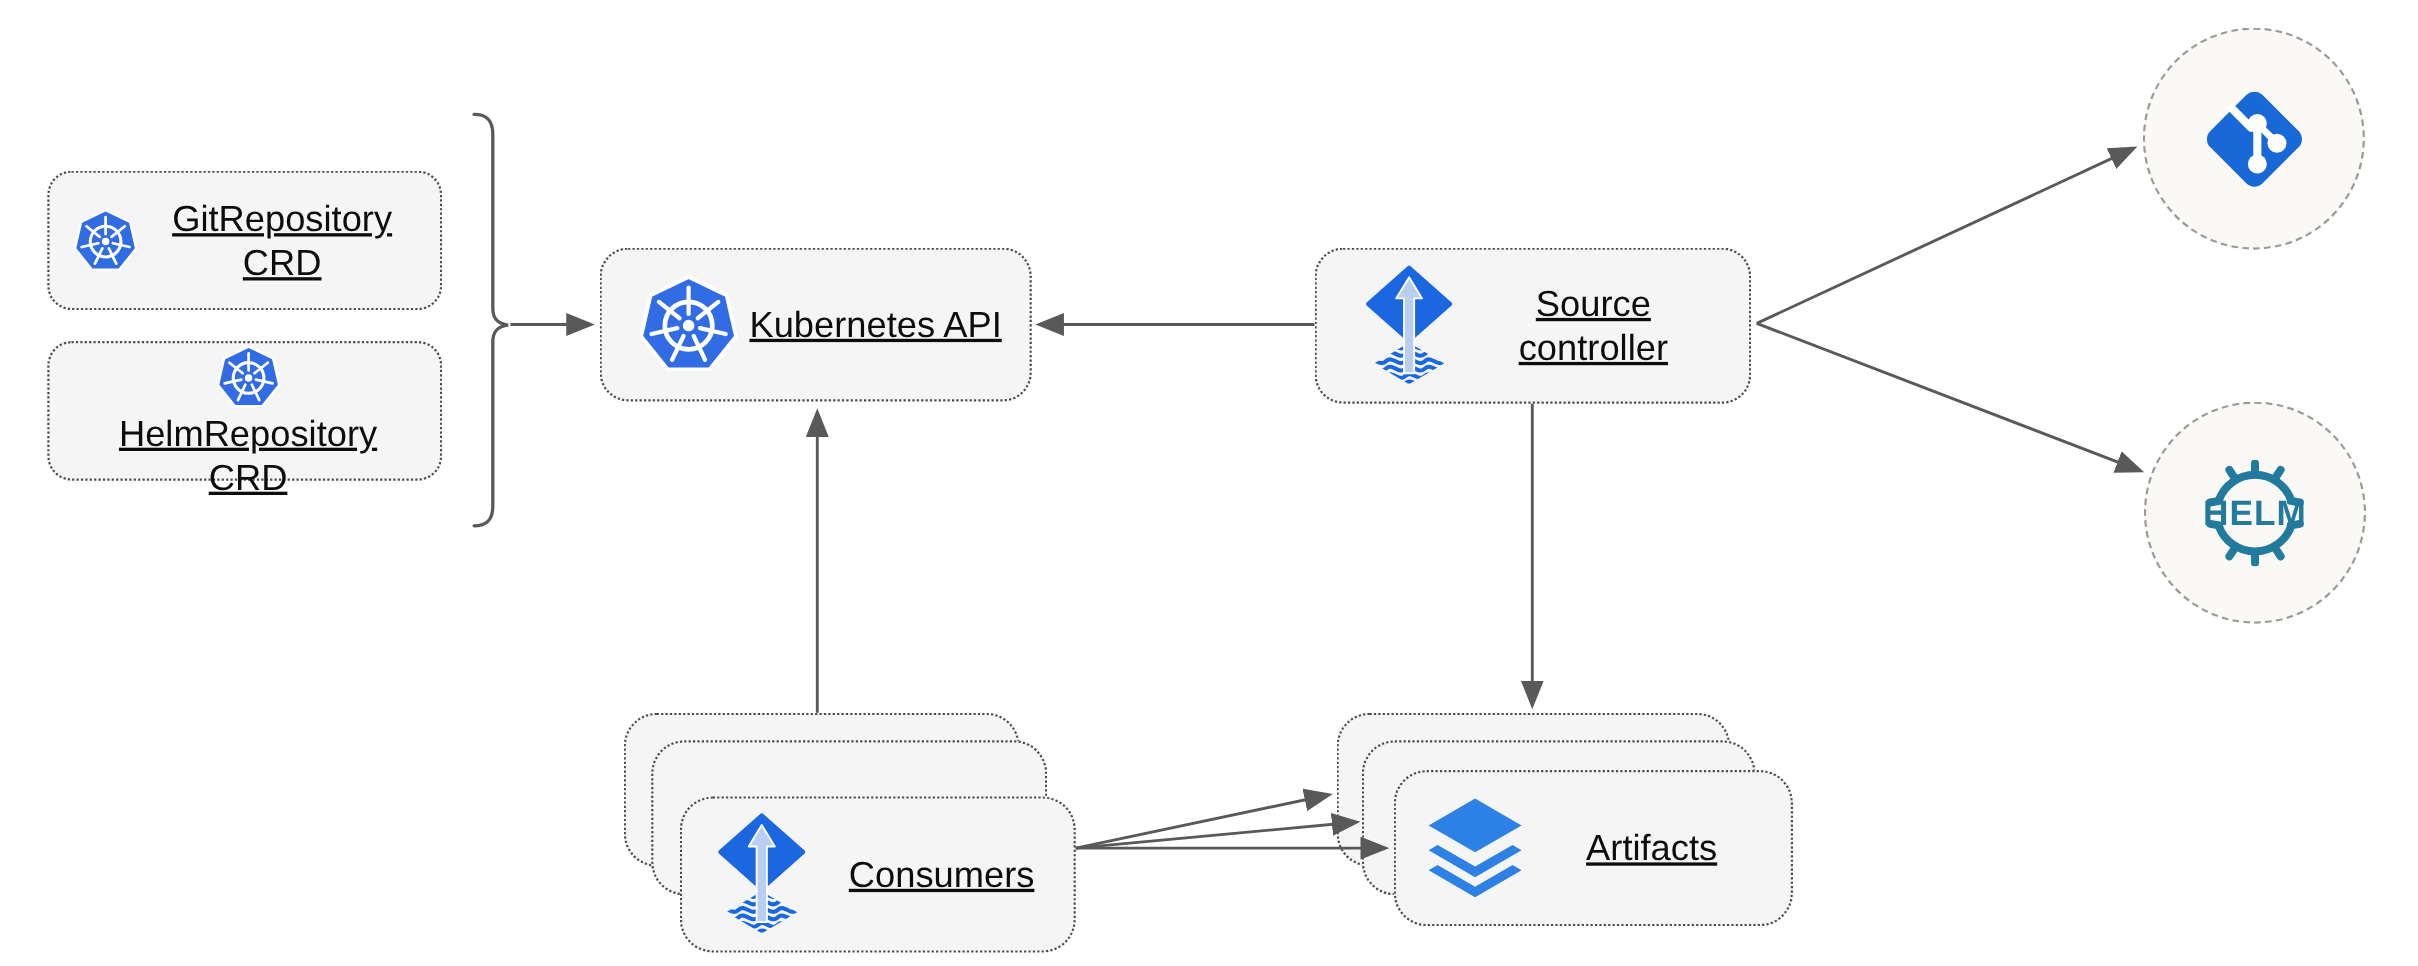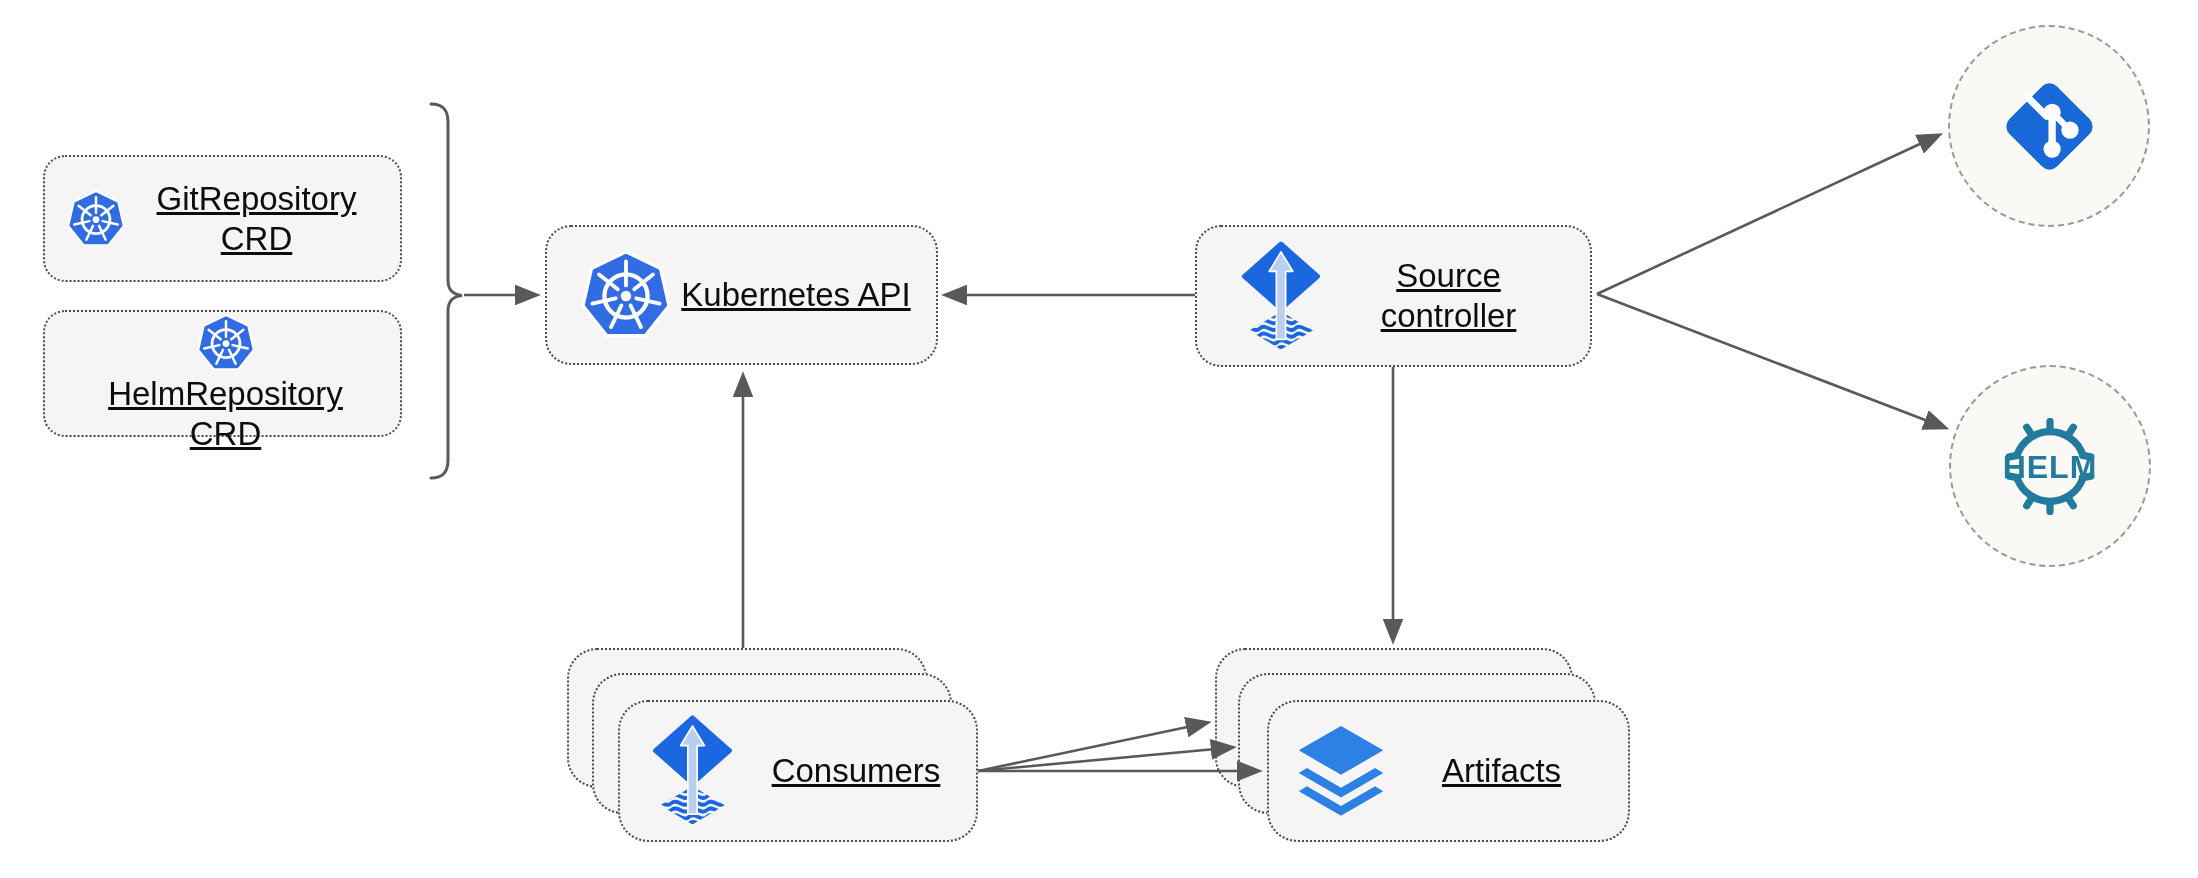--- a/index.html
+++ b/index.html
@@ -32,21 +32,21 @@
   .edges .edge{stroke:var(--arrow);stroke-width:2.6;fill:none;}
   .edges .brace{stroke:var(--arrow);stroke-width:3;fill:none;stroke-linecap:round;}
   .defs-hidden{position:absolute;width:0;height:0;overflow:hidden;}
   
   #n-gitrepo   {left:43px;  top:155px; width:359px; height:127px; border-radius:22px; padding:0 14px 0 20px;}
   #n-helmrepo  {left:43px;  top:310px; width:359px; height:127px; border-radius:22px; padding:0 14px 0 20px;flex-direction:column;}
   #n-k8sapi    {left:545px; top:225px; width:393px; height:140px; padding:0 18px 0 31px;}
   #n-source    {left:1195px;top:225px; width:397px; height:142px; padding:0 16px 0 42px;}
   #n-consumers-back{left:567px; top:648px; width:360px; height:140px;}
   #n-consumers-mid {left:592px; top:673px; width:360px; height:141px;}
-  #n-consumers     {left:618px; top:700px; width:360px; height:142px; border-radius:30px; padding:0 14px 0 30px;gap:15px;}
+  #n-consumers     {left:618px; top:724px; width:360px; height:142px; border-radius:30px; padding:0 14px 0 30px;gap:15px;}
   #n-artifacts-back{left:1215px;top:648px; width:358px; height:140px;}
   #n-artifacts-mid {left:1238px;top:673px; width:358px; height:141px;}
   #n-artifacts     {left:1267px;top:700px; width:363px; height:142px; border-radius:30px; padding:0 14px 0 24px;}
   #n-git  {left:1948px;top:25px;}
   #n-helm {left:1949px;top:365px;}
 </style>
 </head>
 <body>
 
 <svg class="defs-hidden" aria-hidden="true">

